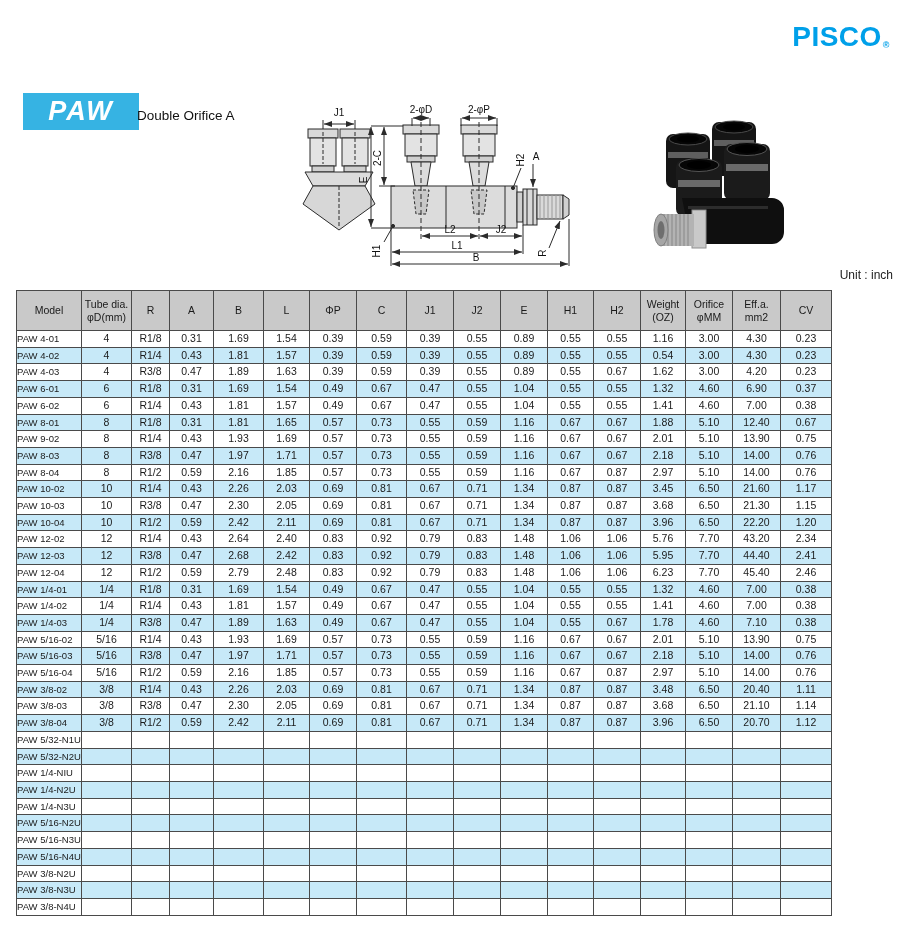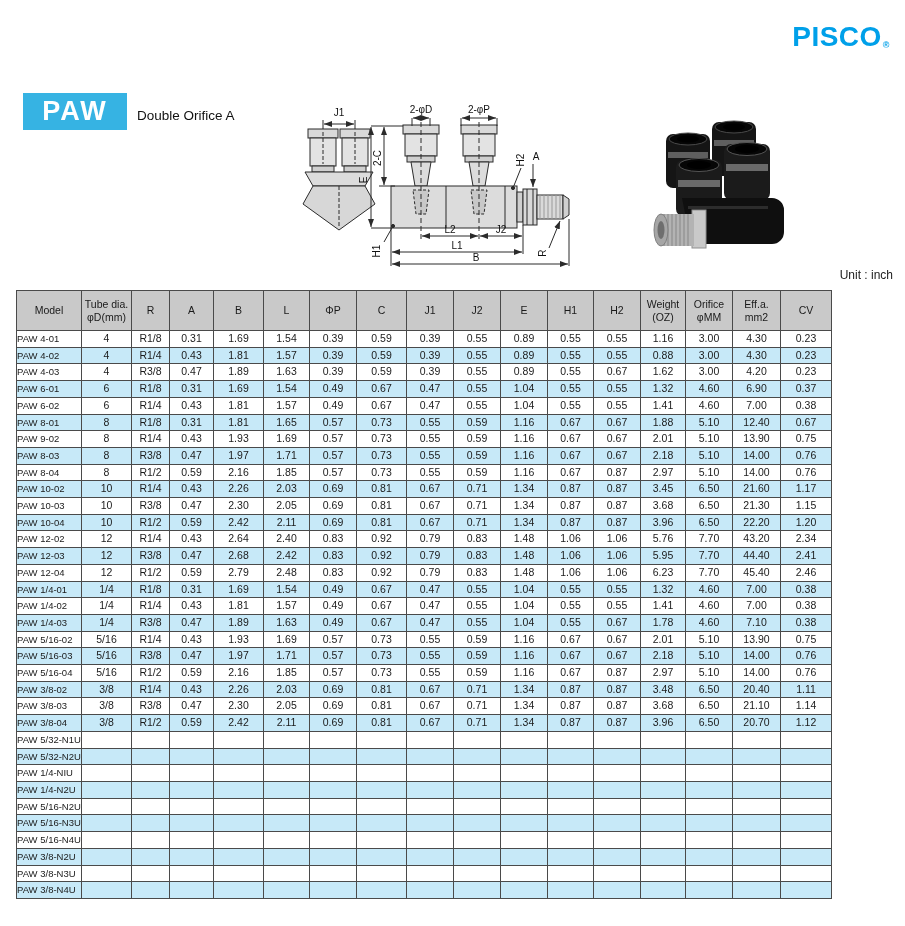--- a/index.html
+++ b/index.html
@@ -4,23 +4,23 @@
 <style>
   * { margin:0; padding:0; box-sizing:border-box; }
   html,body { background:#ffffff; }
   body { font-family:"Liberation Sans", sans-serif; }
   .page { position:relative; width:905px; height:926px; background:#fff; overflow:hidden;margin-top:22px; }
 
   .logo { position:absolute; top:1px; right:15px; font-weight:bold; font-size:28px;
           color:var(--logo-color,#00A0E9); letter-spacing:0.5px; line-height:1; }
   .logo .reg { font-size:9px; font-weight:bold; vertical-align:-2px; margin-left:1px; }
 
-  .series-box { position:absolute; left:23px; top:71px; width:104px; height:37px;
+  .series-box { position:absolute; left:23px; top:71px; width:116px; height:37px;
                 background:var(--series-color,#36B3E3); color:#fff; font-weight:bold;
-                font-size:27px; letter-spacing:2px; text-align:center; line-height:37px; }
+                font-size:27px; letter-spacing:2px; text-align:center; line-height:37px;font-style:italic; }
   .series-name { position:absolute; left:137px; top:86px; font-size:13.5px; color:#111; }
 
   svg.drawing { position:absolute; left:283px; top:80px; }
   svg.drawing text { font-family:"Liberation Sans", sans-serif; font-size:10px; fill:#111; }
   svg.photo { position:absolute; left:648px; top:98px; }
 
   .unit-note { position:absolute; top:246px; right:12px; font-size:12px; color:#222; }
 
   table.spec { position:absolute; left:16px; top:268px; width:815px;
                border-collapse:collapse; table-layout:fixed;
@@ -263,21 +263,21 @@
           <td>0.43</td>
           <td>1.81</td>
           <td>1.57</td>
           <td>0.39</td>
           <td>0.59</td>
           <td>0.39</td>
           <td>0.55</td>
           <td>0.89</td>
           <td>0.55</td>
           <td>0.55</td>
-          <td>0.88</td>
+          <td>0.54</td>
           <td>3.00</td>
           <td>4.30</td>
           <td>0.23</td>
         </tr>
         <tr>
           <td class="model">PAW 4-03</td>
           <td>4</td>
           <td>R3/8</td>
           <td>0.47</td>
           <td>1.89</td>
@@ -763,20 +763,39 @@
           <td></td>
           <td></td>
           <td></td>
           <td></td>
           <td></td>
           <td></td>
           <td></td>
           <td></td>
         </tr>
         <tr>
+          <td class="model">PAW 1/4-N3U</td>
+          <td></td>
+          <td></td>
+          <td></td>
+          <td></td>
+          <td></td>
+          <td></td>
+          <td></td>
+          <td></td>
+          <td></td>
+          <td></td>
+          <td></td>
+          <td></td>
+          <td></td>
+          <td></td>
+          <td></td>
+          <td></td>
+        </tr>
+        <tr>
           <td class="model">PAW 5/16-N2U</td>
           <td></td>
           <td></td>
           <td></td>
           <td></td>
           <td></td>
           <td></td>
           <td></td>
           <td></td>
           <td></td>

